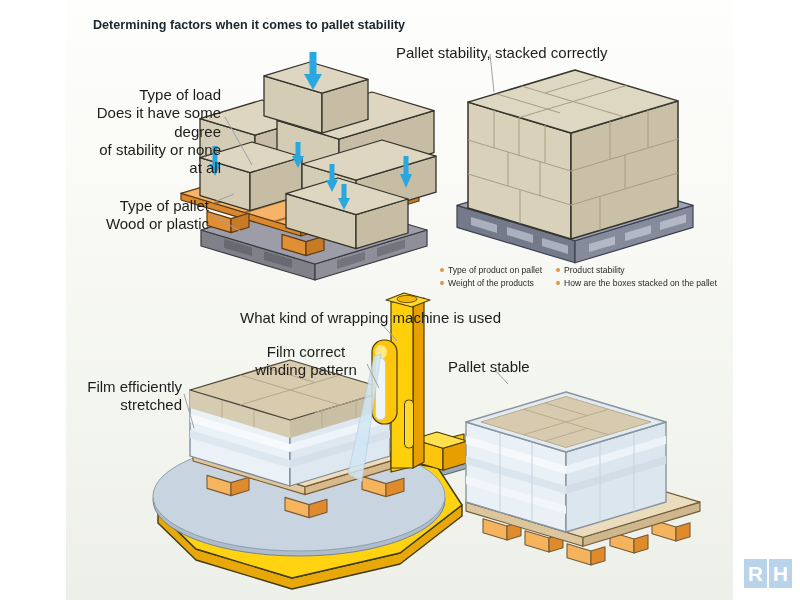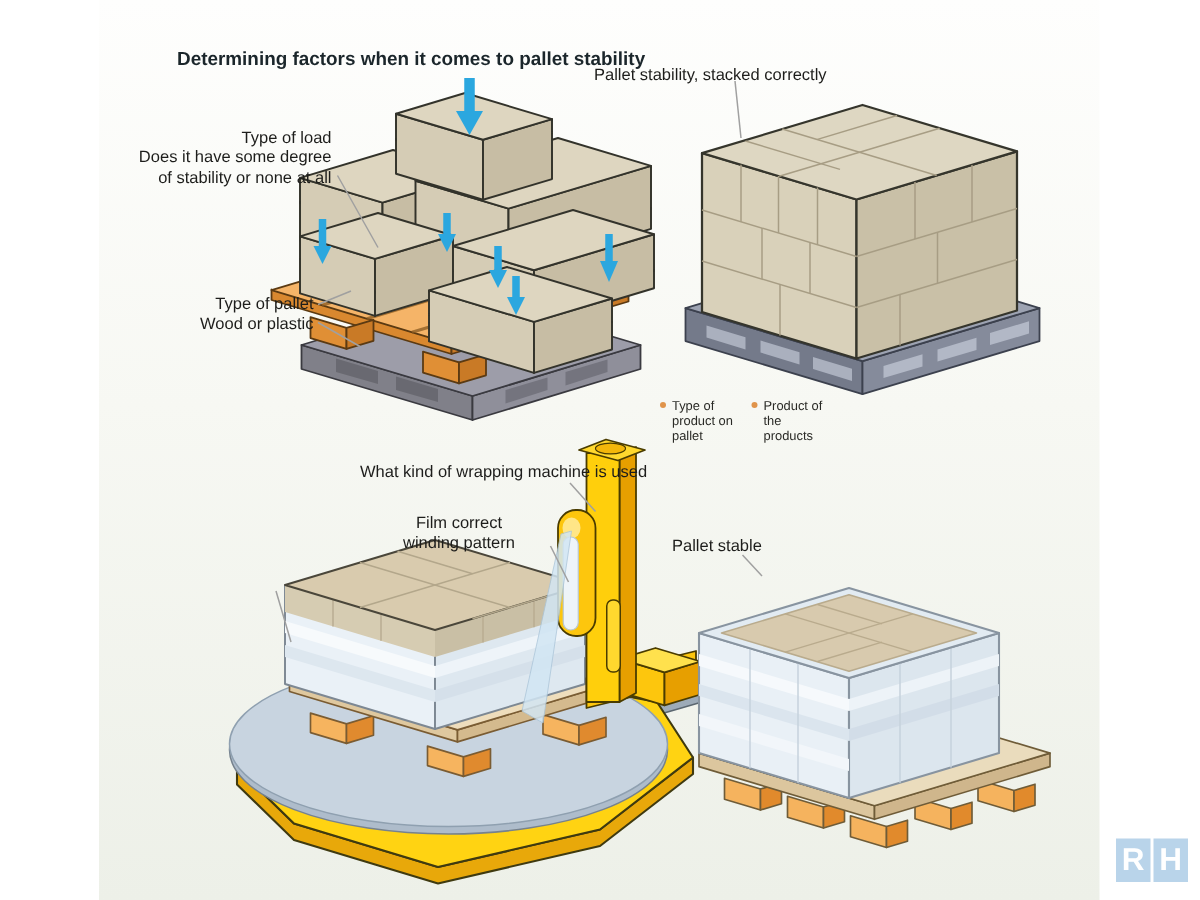--- a/index.html
+++ b/index.html
@@ -1,25 +1,25 @@
 <!DOCTYPE html>
 <html><head>
 <meta charset="utf-8">
 <style>
   html,body{margin:0;padding:0;}
   .canvas{position:relative;width:800px;height:600px;background:#ffffff;overflow:hidden;
           font-family:"Liberation Sans",sans-serif;}
   .panel{position:absolute;left:66px;top:0;width:667px;height:600px;
          background:linear-gradient(180deg,#fefefd 0%,#f7f8f3 45%,#edf0e8 100%);}
   svg{position:absolute;left:0;top:0;}
-  .lbl{position:absolute;font-size:11px;color:#1d1d1b;line-height:1.22;}
+  .lbl{position:absolute;font-size:15px;color:#1d1d1b;line-height:1.22;}
   .right{text-align:right;}
-  .title{position:absolute;left:93px;top:32px;width:320px;font-size:12.6px;font-weight:bold;color:#1b262b;margin-left:25px;}
+  .title{position:absolute;left:93px;top:18px;width:320px;font-size:12.6px;font-weight:bold;color:#1b262b;}
   .factors{position:absolute;left:440px;top:265px;width:310px;display:flex;font-size:8.6px;color:#2a2a26;}
-  .fcol{display:flex;flex-direction:row;gap:3px;justify-content:center;}
+  .fcol{display:flex;flex-direction:column;gap:3px;justify-content:center;}
   .fcol.c1{width:116px;}
   .fitem{display:flex;align-items:flex-start;}
   .dot{width:4px;height:4px;border-radius:50%;background:#e0944b;margin:3px 4px 0 0;flex:0 0 auto;}
   .logo{position:absolute;left:744px;top:559px;display:flex;gap:2px;}
   .logo .sq{width:23px;height:29px;background:#b9d4ea;color:#ffffff;font-weight:bold;
             font-size:21px;display:flex;align-items:center;justify-content:center;}
 </style>
 </head>
 <body>
 
@@ -305,32 +305,46 @@
     <div>of stability or none at all</div>
   </div>
 
   <div class="lbl" style="left:240px;top:309px;">What kind of wrapping machine is used</div>
 
   <div class="lbl right" style="left:246px;top:343px;width:120px;text-align:center;">
     <div>Film correct</div>
     <div>winding pattern</div>
   </div>
 
+  <div class="lbl right" style="left:82px;top:378px;width:100px;">
+    <div>Film efficiently</div>
+    <div>stretched</div>
+  </div>
 
   <div class="lbl" style="left:448px;top:358px;text-align:center;">Pallet stable</div>
 
   <div class="factors">
     <div class="fcol c1">
       <div class="fitem">
         <span class="dot"></span>
         <span>Type of product on pallet</span>
       </div>
       <div class="fitem">
         <span class="dot"></span>
-        <span>Product of the products</span>
+        <span>Weight of the products</span>
+      </div>
+    </div>
+    <div class="fcol">
+      <div class="fitem">
+        <span class="dot"></span>
+        <span>Product stability</span>
+      </div>
+      <div class="fitem">
+        <span class="dot"></span>
+        <span>How are the boxes stacked on the pallet</span>
       </div>
     </div>
   </div>
 
   <div class="logo">
     <div class="sq">R</div>
     <div class="sq">H</div>
   </div>
 </div>
 

